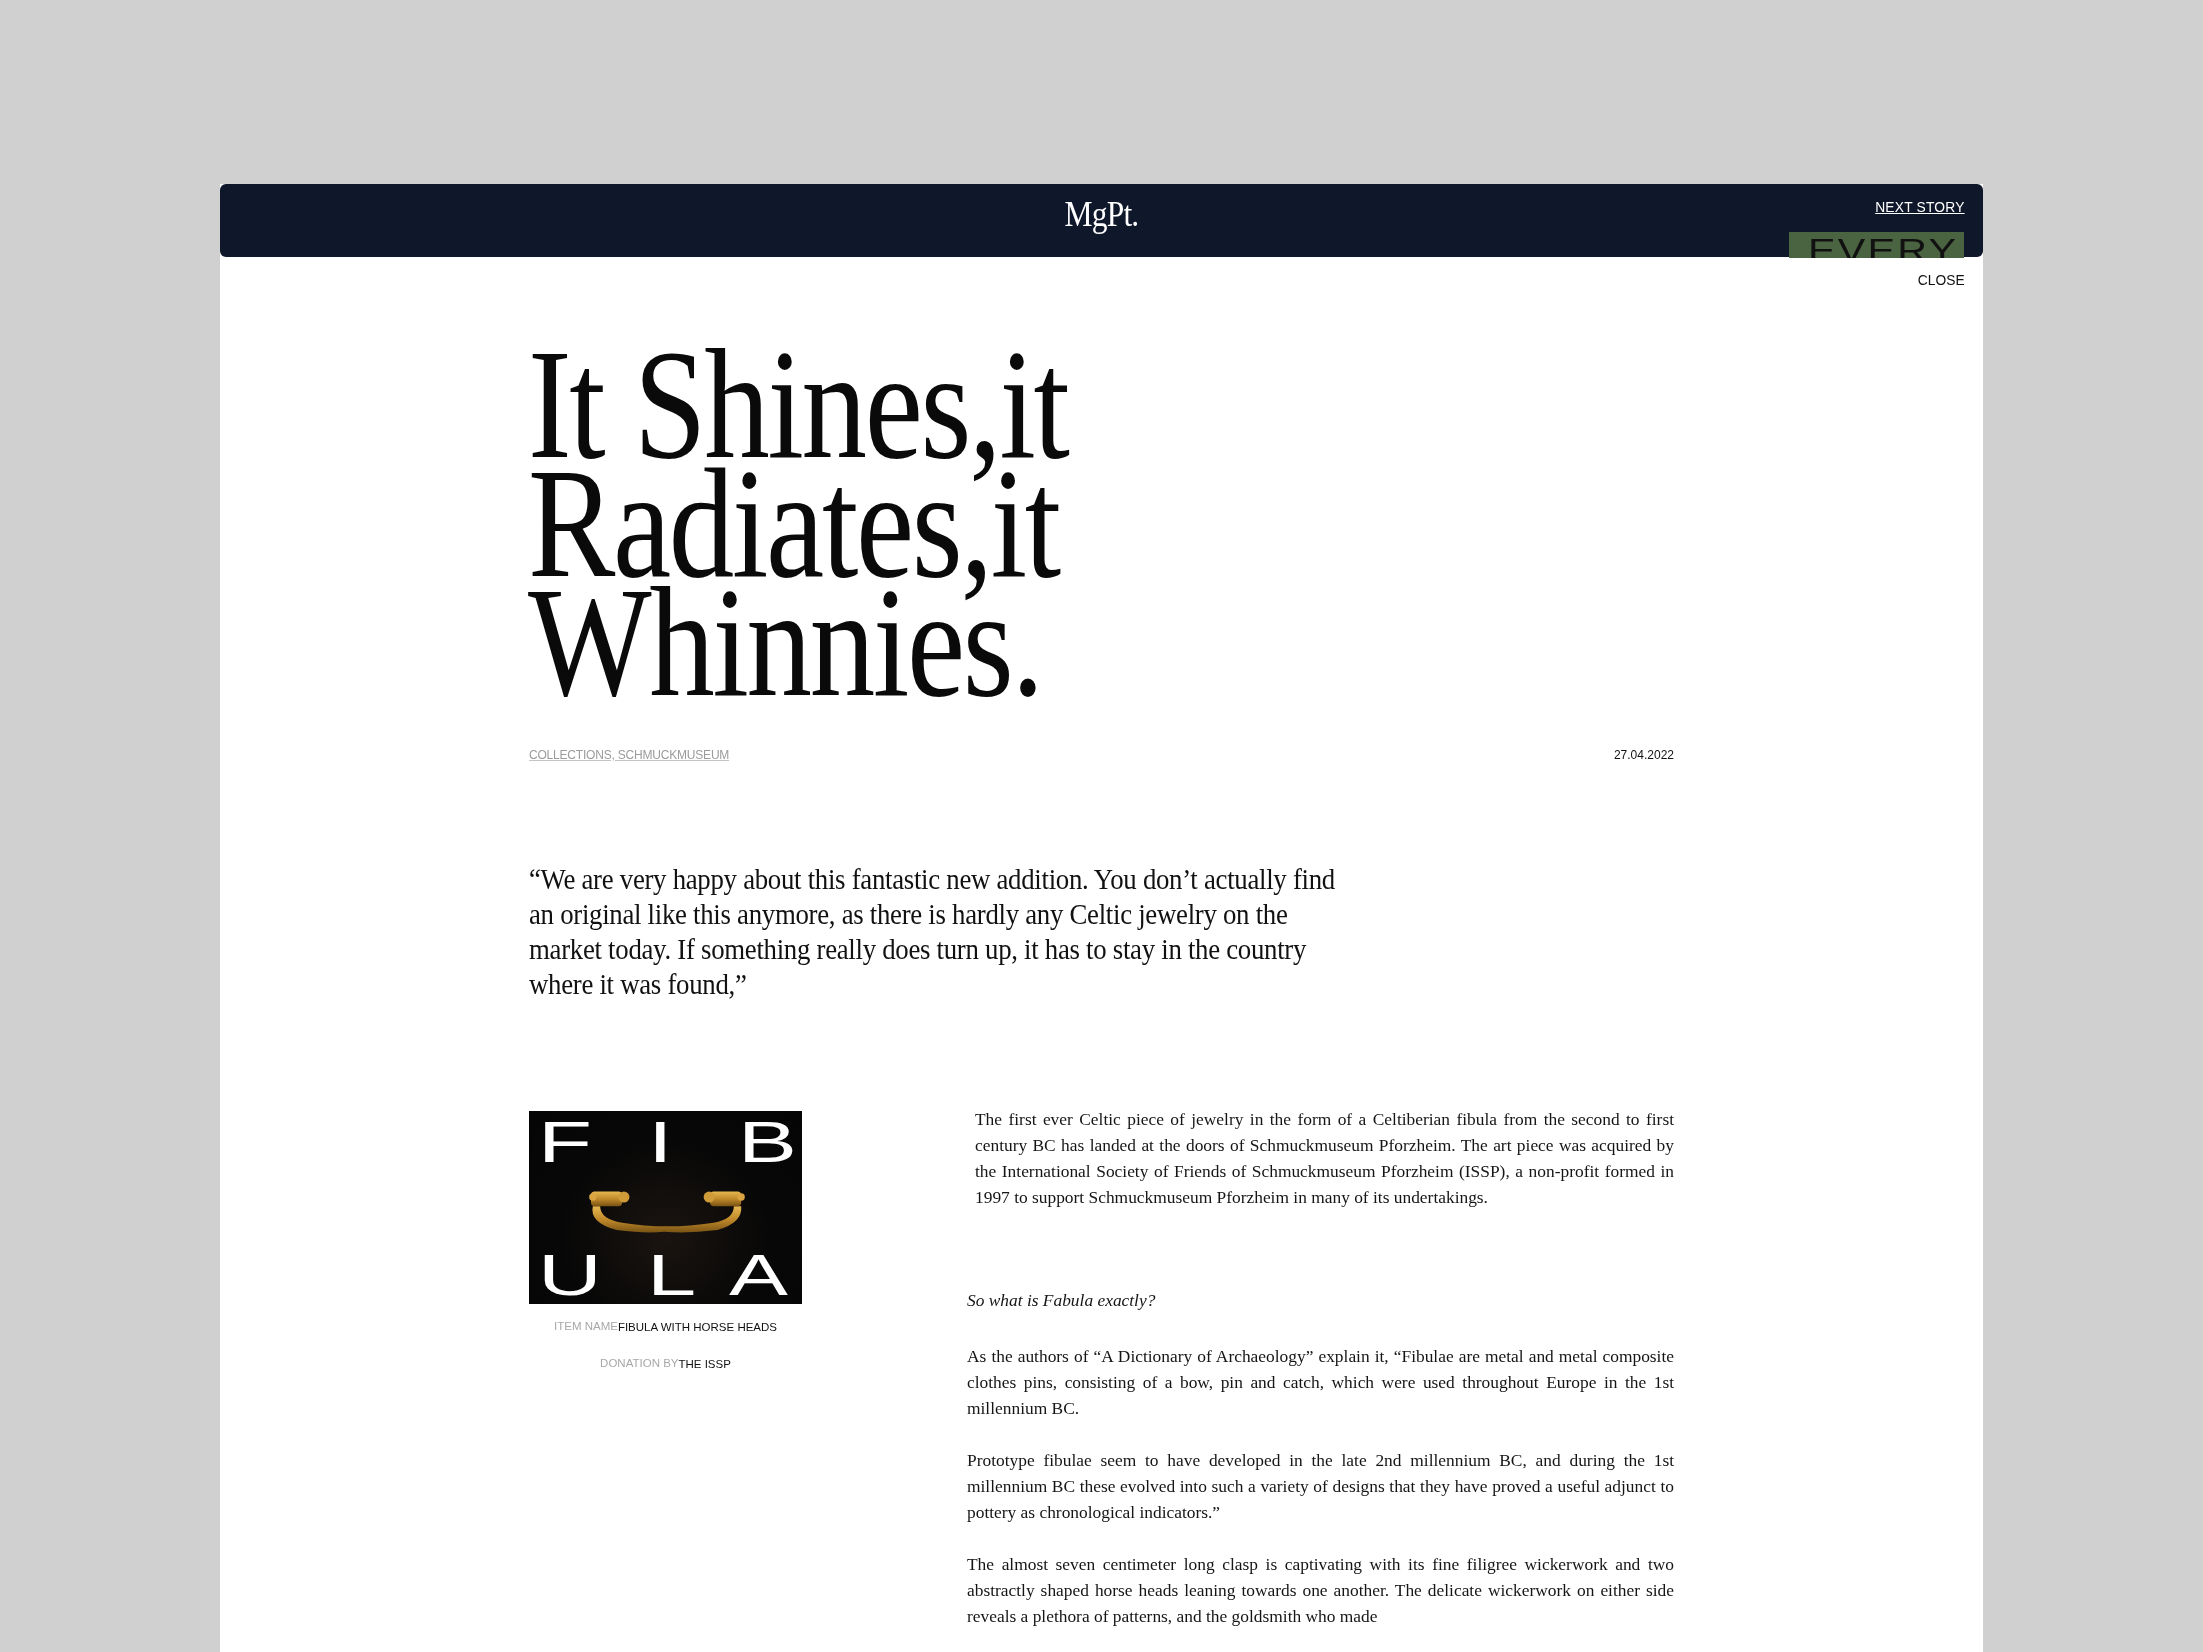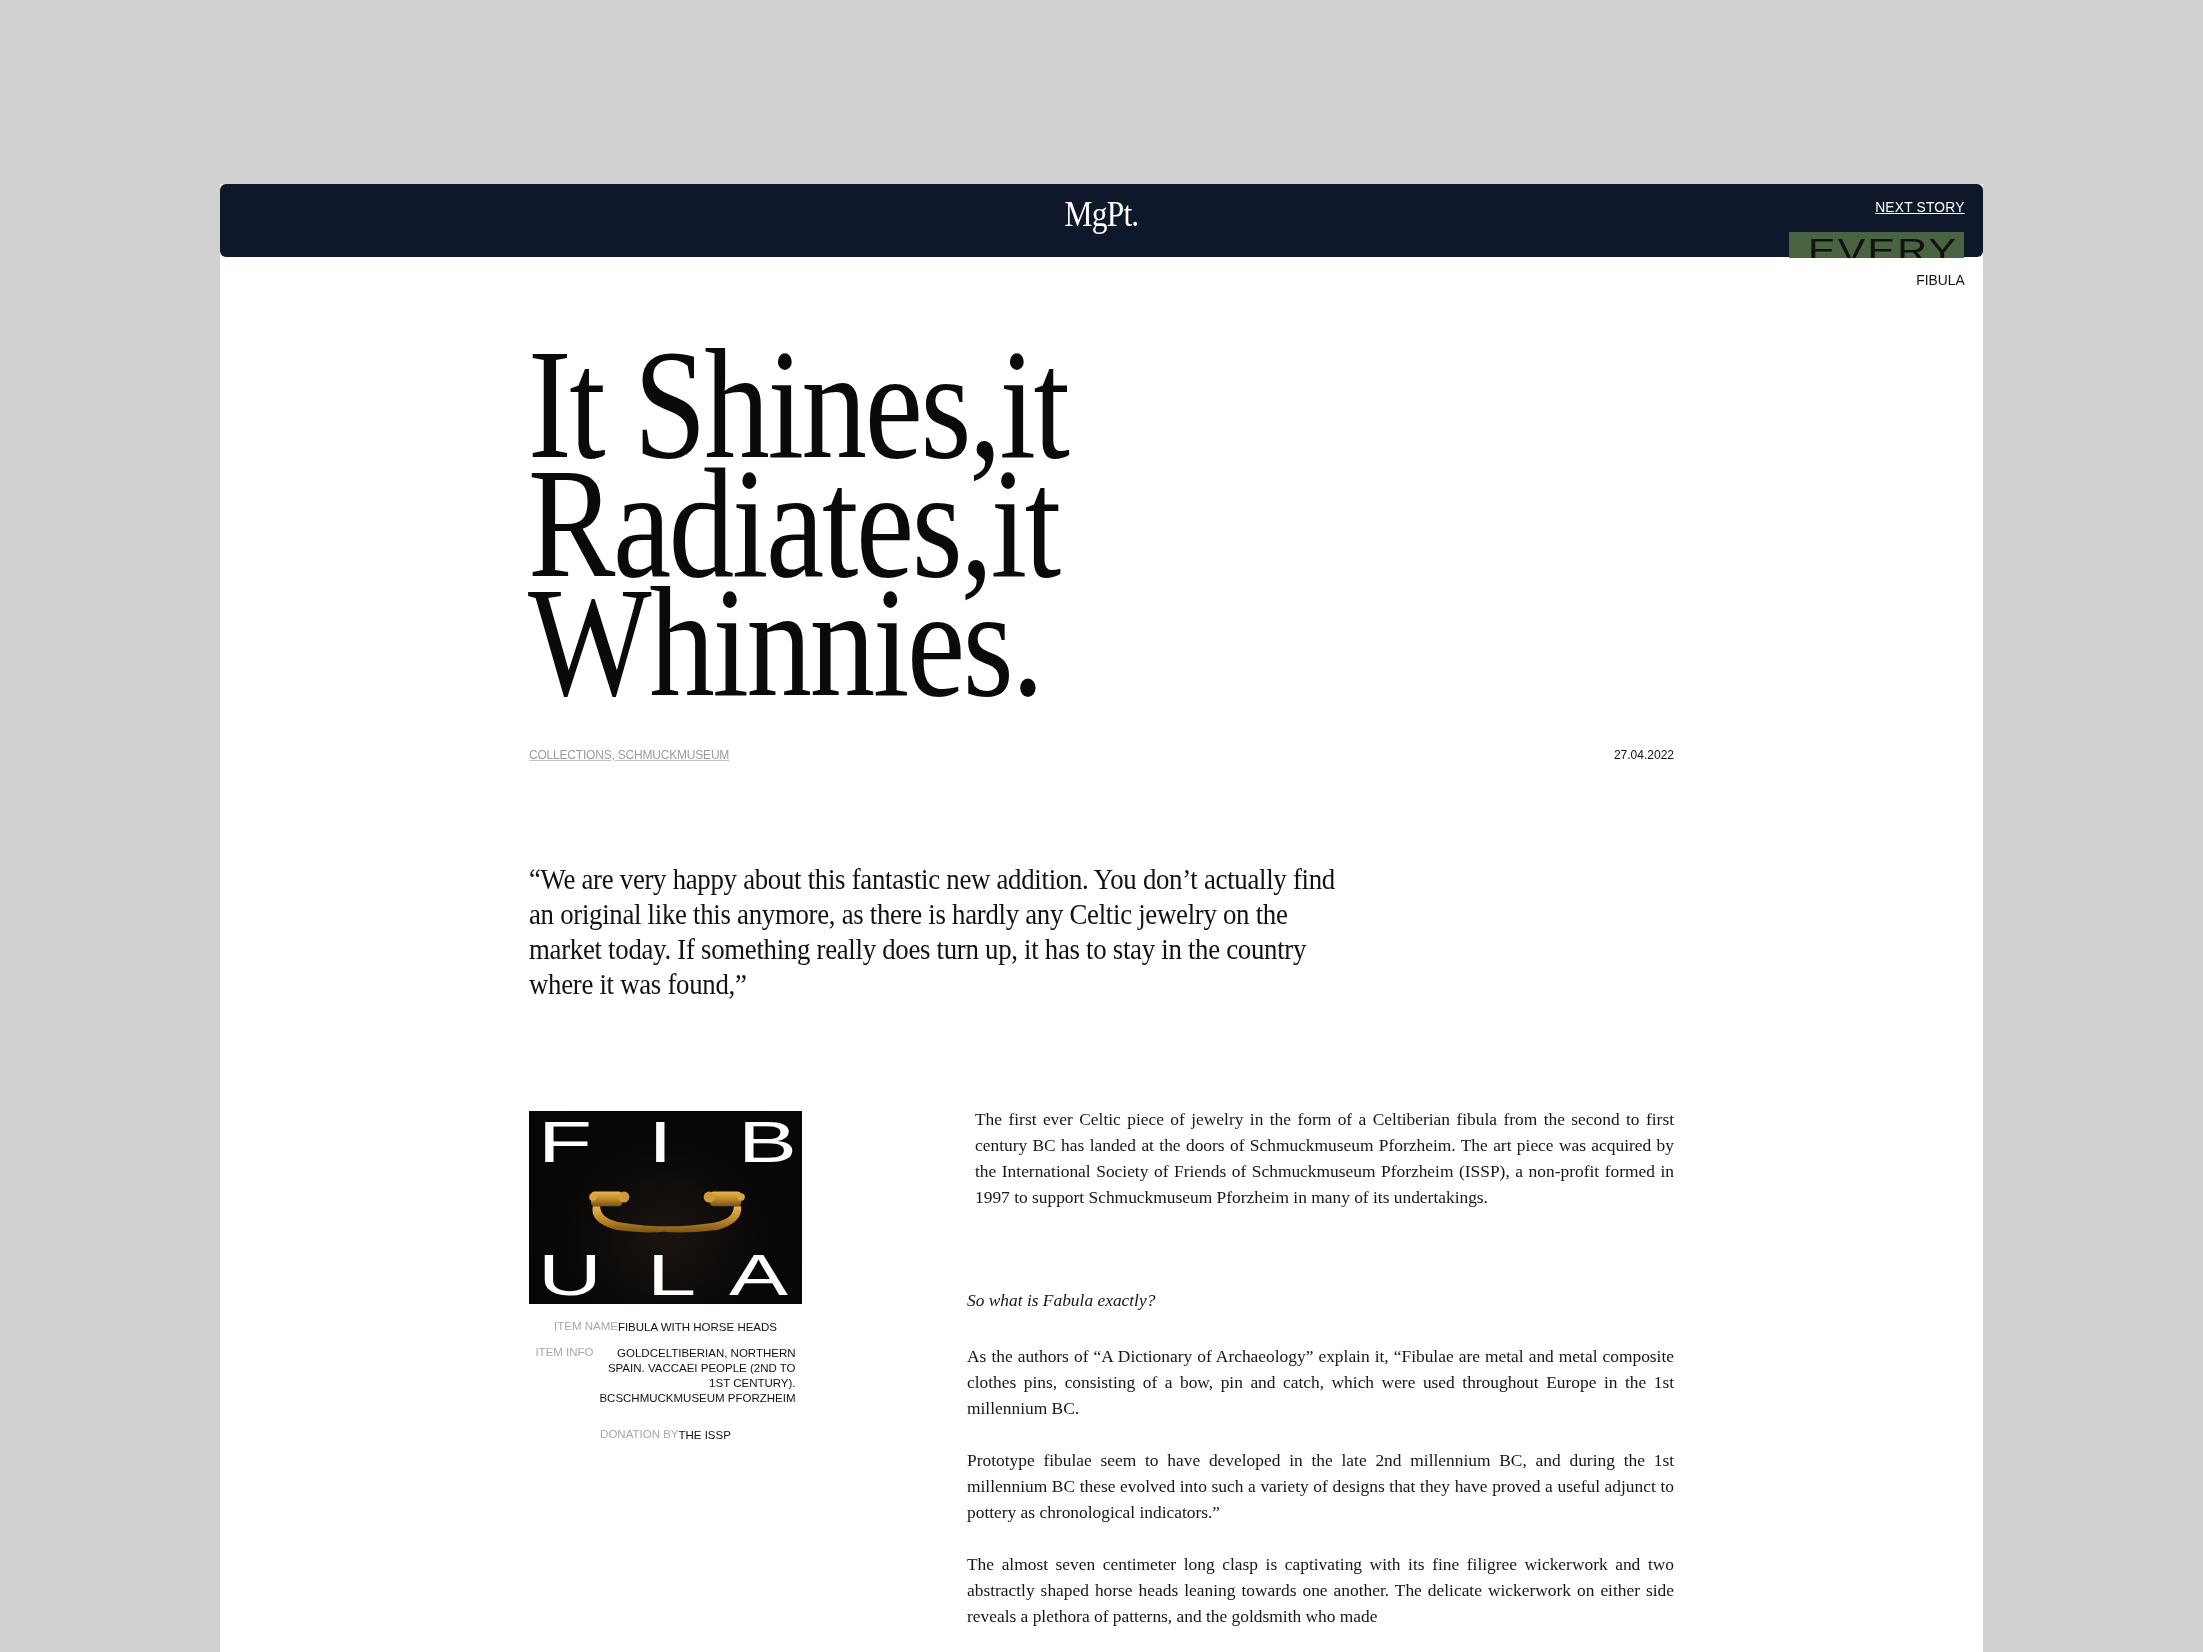--- a/index.html
+++ b/index.html
@@ -43,21 +43,21 @@
 <div class="frame">
 
   <div class="topbar">
     <div class="logo">MgPt.</div>
     <div class="next-story">NEXT STORY</div>
     <div class="next-thumb">
       <span>EVERY</span>
     </div>
   </div>
 
-  <div class="close">FIBULA</div>
+  <div class="close">CLOSE</div>
 
   <h1 class="headline">
     <div>It Shines,it</div>
     <div>Radiates,it</div>
     <div>Whinnies.</div>
   </h1>
 
   <a class="meta-tags">COLLECTIONS, SCHMUCKMUSEUM</a>
   <div class="meta-date">27.04.2022</div>
 
@@ -86,24 +86,20 @@
     <span class="fib-letter" style="left:9.2px; top:136px;">U</span>
     <span class="fib-letter" style="left:118px; top:136px;">L</span>
     <span class="fib-letter" style="left:200px; top:136px;">A</span>
   </div>
 
   <div class="info-table">
     <div class="info-row">
       <span class="info-label">ITEM NAME</span>
       <span class="info-value">FIBULA WITH HORSE HEADS</span>
     </div>
-    <div class="info-row">
-      <span class="info-label">ITEM INFO</span>
-      <span class="info-value">GOLDCELTIBERIAN, NORTHERN SPAIN. VACCAEI PEOPLE (2ND TO 1ST CENTURY). BCSCHMUCKMUSEUM PFORZHEIM</span>
-    </div>
     <div class="info-row gap">
       <span class="info-label">DONATION BY</span>
       <span class="info-value">THE ISSP</span>
     </div>
   </div>
 
   <div class="body-col">
     <p style="margin-bottom:77px;margin-left:8px;">The first ever Celtic piece of jewelry in the form of a Celtiberian fibula from the second to first century BC has landed at the doors of Schmuckmuseum Pforzheim. The art piece was acquired by the International Society of Friends of Schmuckmuseum Pforzheim (ISSP), a non-profit formed in 1997 to support Schmuckmuseum Pforzheim in many of its undertakings.</p>
     <p class="subhead tight" style="margin-bottom:30px;">So what is Fabula exactly?</p>
     <p class="tight">As the authors of “A Dictionary of Archaeology” explain it, “Fibulae are metal and metal composite clothes pins, consisting of a bow, pin and catch, which were used throughout Europe in the 1st millennium BC.</p>

